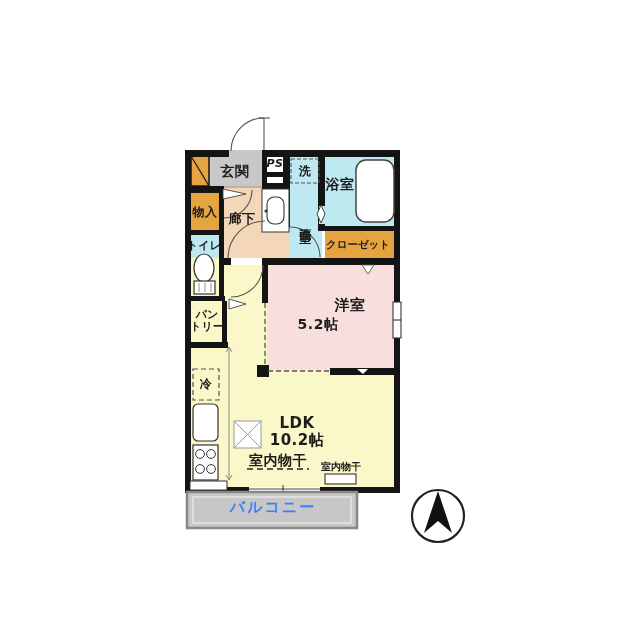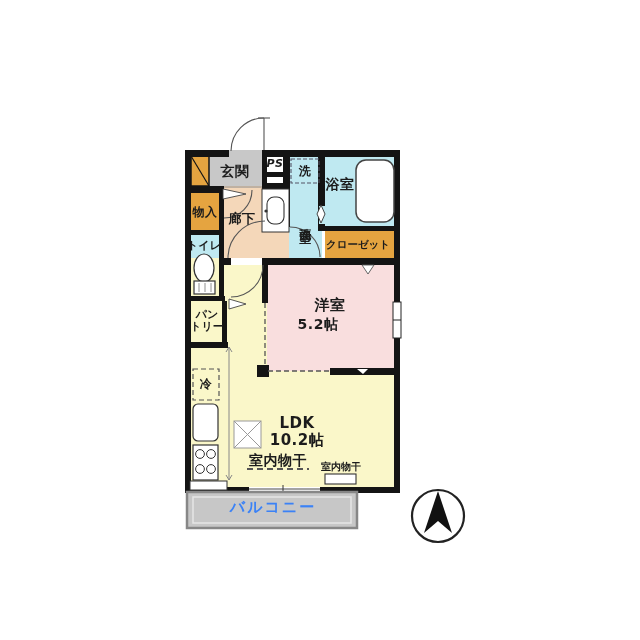--- a/index.html
+++ b/index.html
@@ -166,21 +166,21 @@
 <div class="lbl vert" style="left:305px;top:221px;font-size:12px;">洗面室</div>
 <div class="lbl" style="left:340px;top:184px;font-size:14px;">浴室</div>
 <div class="lbl" style="left:205px;top:212px;font-size:12px;">物入</div>
 <div class="lbl" style="left:242px;top:219px;font-size:13px;">廊下</div>
 <div class="lbl" style="left:204px;top:246px;font-size:11px;letter-spacing:0;">トイレ</div>
 <div class="lbl" style="left:358px;top:245px;font-size:10.5px;letter-spacing:0;">クローゼット</div>
 <div class="lbl" style="left:207px;top:321px;font-size:11px;letter-spacing:0;">
   <span style="display:block;">パン</span>
   <span style="display:block;">トリー</span>
 </div>
-<div class="lbl" style="left:330px;top:306px;font-size:15px;">洋室</div>
+<div class="lbl" style="left:350px;top:306px;font-size:15px;">洋室</div>
 <div class="lbl" style="left:318px;top:324px;font-size:14px;">5.2帖</div>
 <div class="lbl" style="left:206px;top:384px;font-size:12px;">冷</div>
 <div class="lbl" style="left:297px;top:424px;font-size:15px;">LDK</div>
 <div class="lbl" style="left:297px;top:441px;font-size:15px;">10.2帖</div>
 <div class="lbl" style="left:278px;top:460px;font-size:14px;">室内物干</div>
 <div class="lbl" style="left:341px;top:467px;font-size:10px;letter-spacing:0;">室内物干</div>
 <div class="lbl balcony-text" style="left:273px;top:508px;font-size:15px;letter-spacing:2px;">バルコニー</div>
 
 </div>
 

